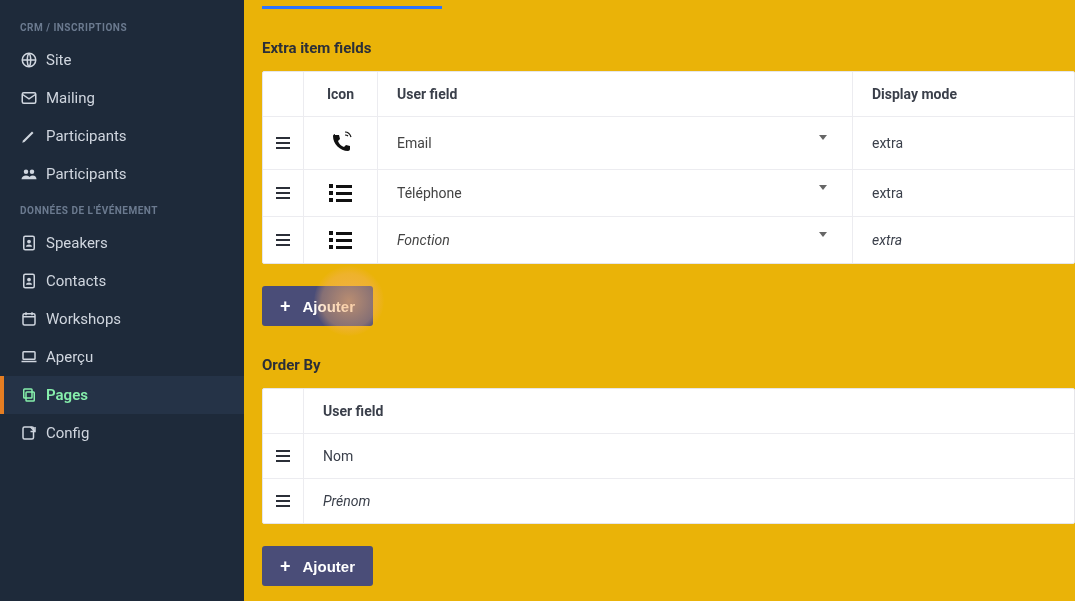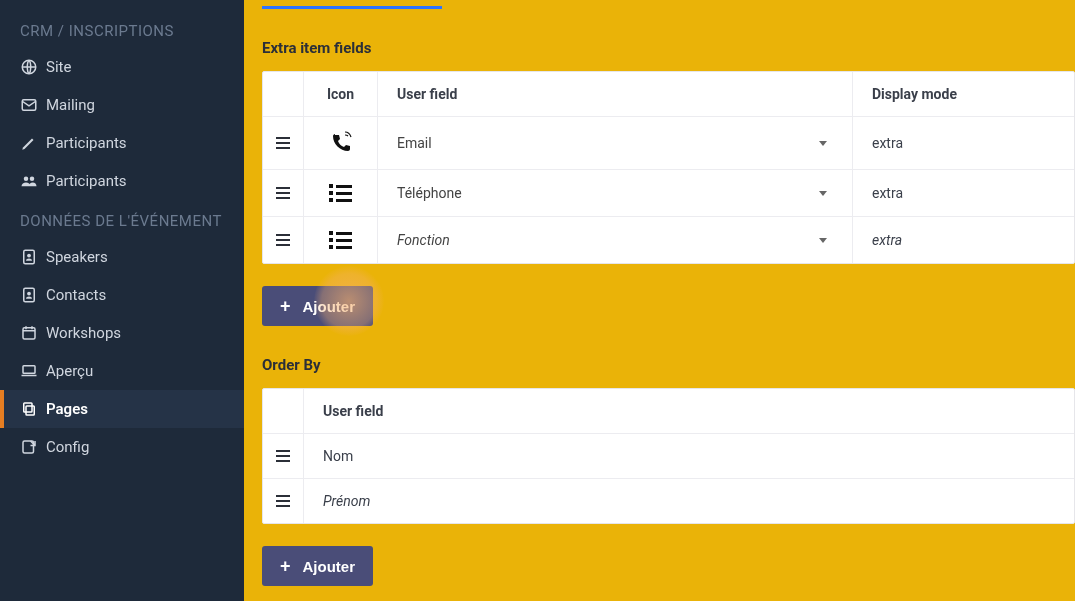--- a/index.html
+++ b/index.html
@@ -14,39 +14,39 @@
   .sidebar {
     position: absolute;
     left: 0; top: 0;
     width: 244px;
     height: 601px;
     background: #1e2a3a;
     color: #a0adbf;
     padding-top: 10px;
   }
   .sidebar-section-title {
-    font-size: 15px;
-    font-weight: 400;
+    font-size: 10px;
+    font-weight: 700;
     letter-spacing: 0.5px;
     color: #6b7a8f;
     padding: 12px 20px 8px;
   }
   .sidebar-item {
     display: flex;
     align-items: center;
     gap: 8px;
     padding: 10px 20px;
     cursor: pointer;
     font-size: 15px;
     color: #d0d6df;
   }
   .sidebar-item.active {
     border-left: 4px solid #e67e22;
     padding-left: 16px;
-    color: #ffffff;
+    color: #86efac;
     font-weight: 600;
     background: #253347;
   }
   .sidebar-item .icon {
     width: 18px;
     height: 18px;
     display: inline-flex;
     align-items: center;
     justify-content: center;
     flex-shrink: 0;
@@ -119,21 +119,21 @@
     display: flex; align-items: center; gap: 3px;
   }
   .list-ic .dot {
     width: 4px; height: 4px; background: #111;
   }
   .list-ic .bar {
     width: 16px; height: 3px; background: #111;
   }
 
   .select-like {
-    display: flex; justify-content: space-between; align-items: center;
+    display: flex; justify-content: space-between; 
     width: 100%;
     color: #444;
     cursor: pointer;
   }
   .caret {
     width: 0; height: 0;
     border-left: 4px solid transparent;
     border-right: 4px solid transparent;
     border-top: 5px solid #666;
     margin-right: 6px;

